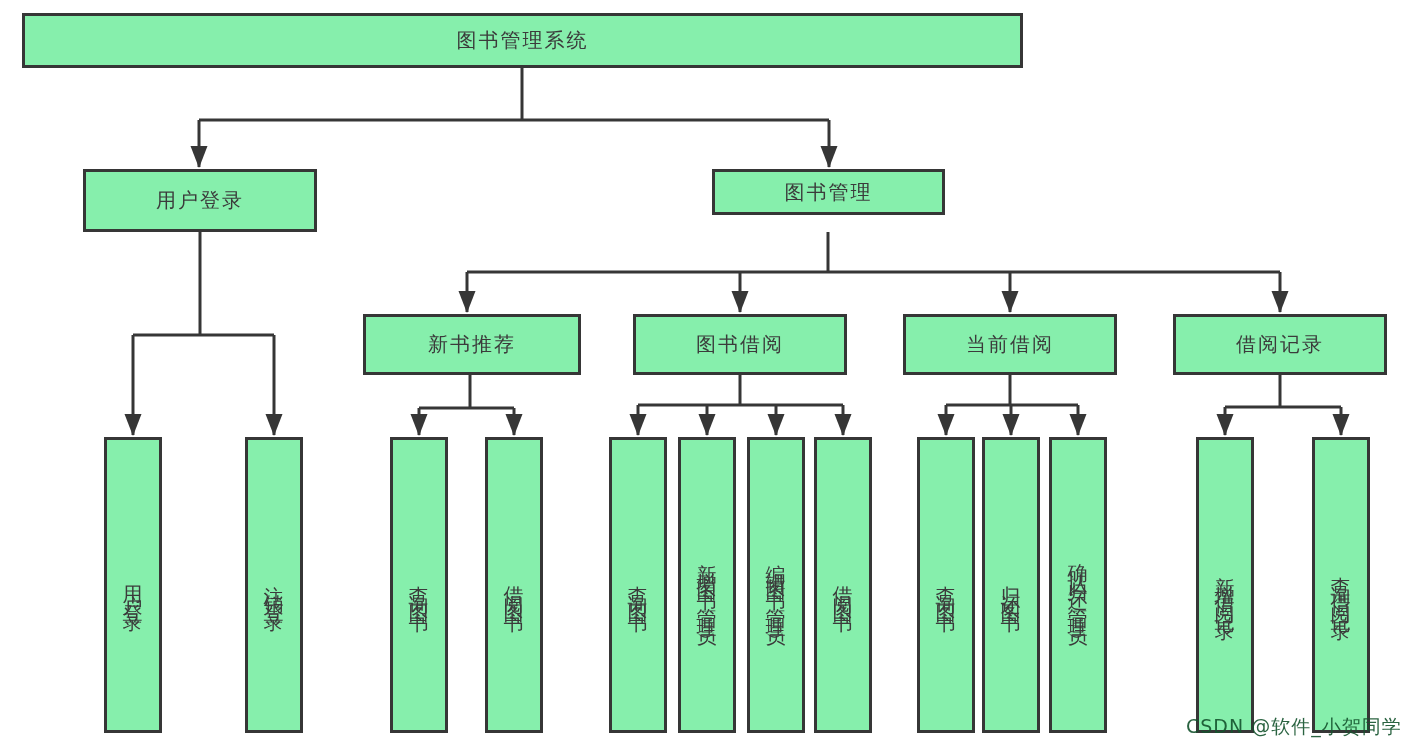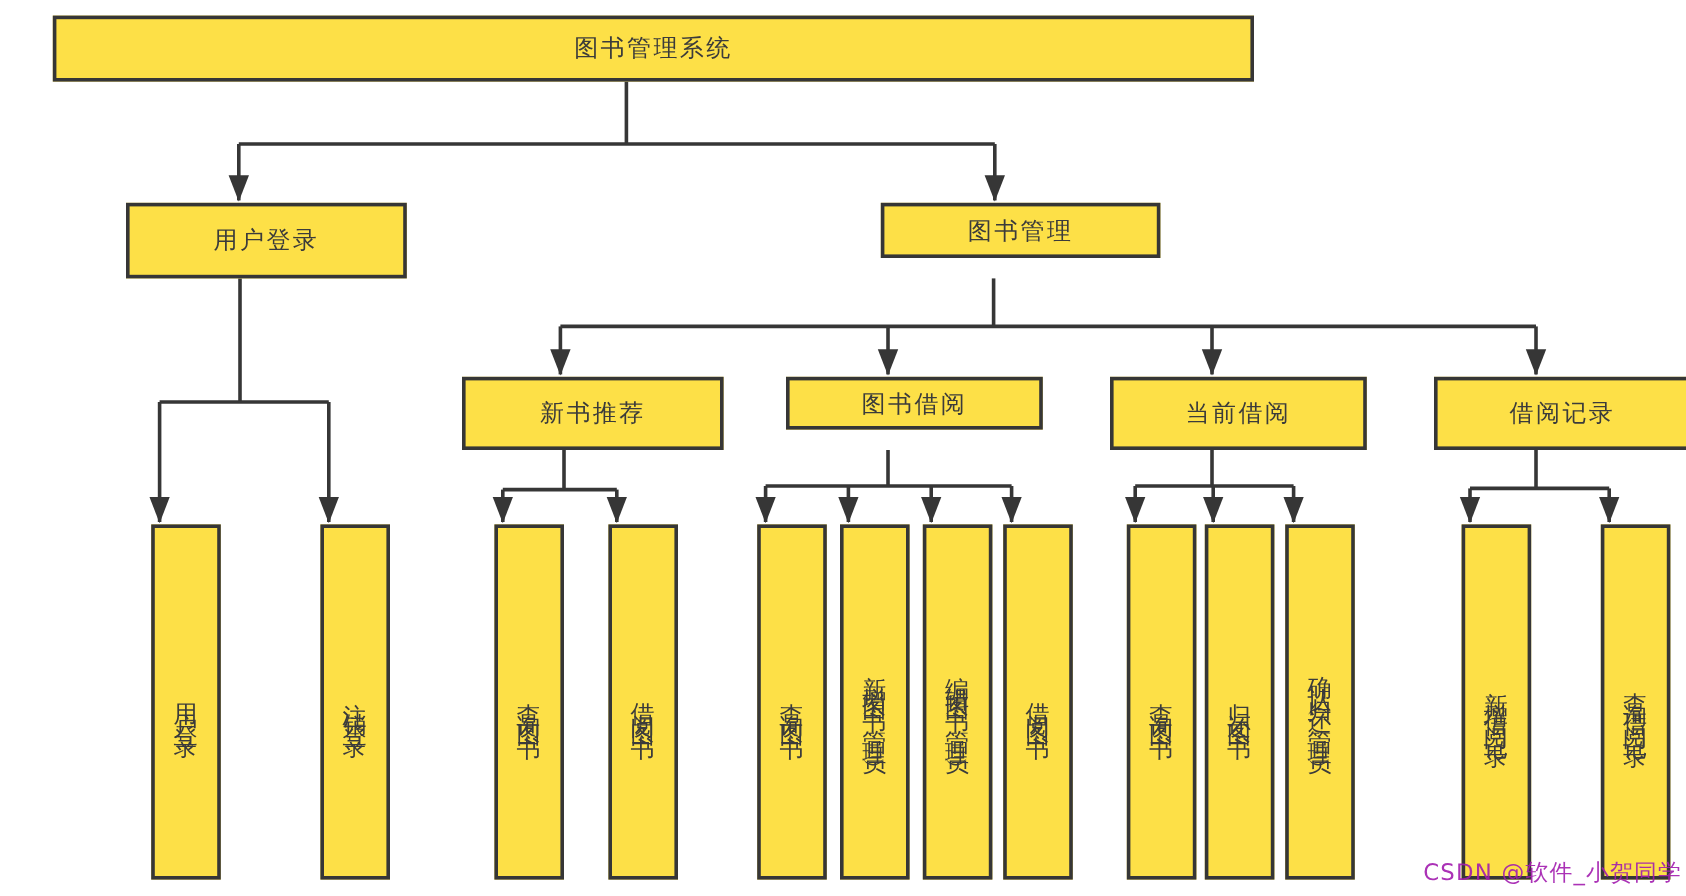--- a/index.html
+++ b/index.html
@@ -9,48 +9,47 @@
     height: 747px;
     background: #ffffff;
     font-family: "DejaVu Sans", "Liberation Sans", sans-serif;
     overflow: hidden;
   }
   .wires { position: absolute; left: 0; top: 0; }
   .box {
     position: absolute;
     box-sizing: border-box;
     border: 3px solid #363636;
-    background: #fde047;
+    background: #86efac;
     color: #3b3b3b;
     display: flex;
     align-items: center;
     justify-content: center;
     font-size: 20px;
     letter-spacing: 2px;
     white-space: nowrap;
-    margin-left: 22px;
   }
   .leaf {
     top: 437px;
     width: 58px;
     height: 296px;
     writing-mode: vertical-rl;
     text-orientation: mixed;
     letter-spacing: 9px;
     font-size: 20px;
     line-height: 1;
     padding-top: 6px;
   }
   .watermark {
     position: absolute;
     left: 1186px;
     top: 714px;
     font-size: 19px;
     letter-spacing: 1px;
-    color: #a21caf;
+    color: #14532d;
     opacity: 0.9;
     z-index: 5;
     white-space: nowrap;
   }
 </style>
 </head>
 <body>
 
 <div id="canvas">
 
@@ -103,21 +102,21 @@
       <path d="M1341 407 V435" marker-end="url(#arrow)"></path>
     </g>
   </svg>
 
   <div class="box" style="left:22px;top:13px;width:1001px;height:55px">图书管理系统</div>
 
   <div class="box" style="left:83px;top:169px;width:234px;height:63px">用户登录</div>
   <div class="box" style="left:712px;top:169px;width:233px;height:46px">图书管理</div>
 
   <div class="box" style="left:363px;top:314px;width:218px;height:61px">新书推荐</div>
-  <div class="box" style="left:633px;top:314px;width:214px;height:44px">图书借阅</div>
+  <div class="box" style="left:633px;top:314px;width:214px;height:61px">图书借阅</div>
   <div class="box" style="left:1173px;top:314px;width:214px;height:61px">借阅记录</div>
   <div class="box" style="left:903px;top:314px;width:214px;height:61px">当前借阅</div>
 
   <div class="box leaf" style="left:104px">用户登录</div>
   <div class="box leaf" style="left:245px">注销登录</div>
 
   <div class="box leaf" style="left:390px">查询图书</div>
   <div class="box leaf" style="left:485px">借阅图书</div>
 
   <div class="box leaf" style="left:609px">查询图书</div>

